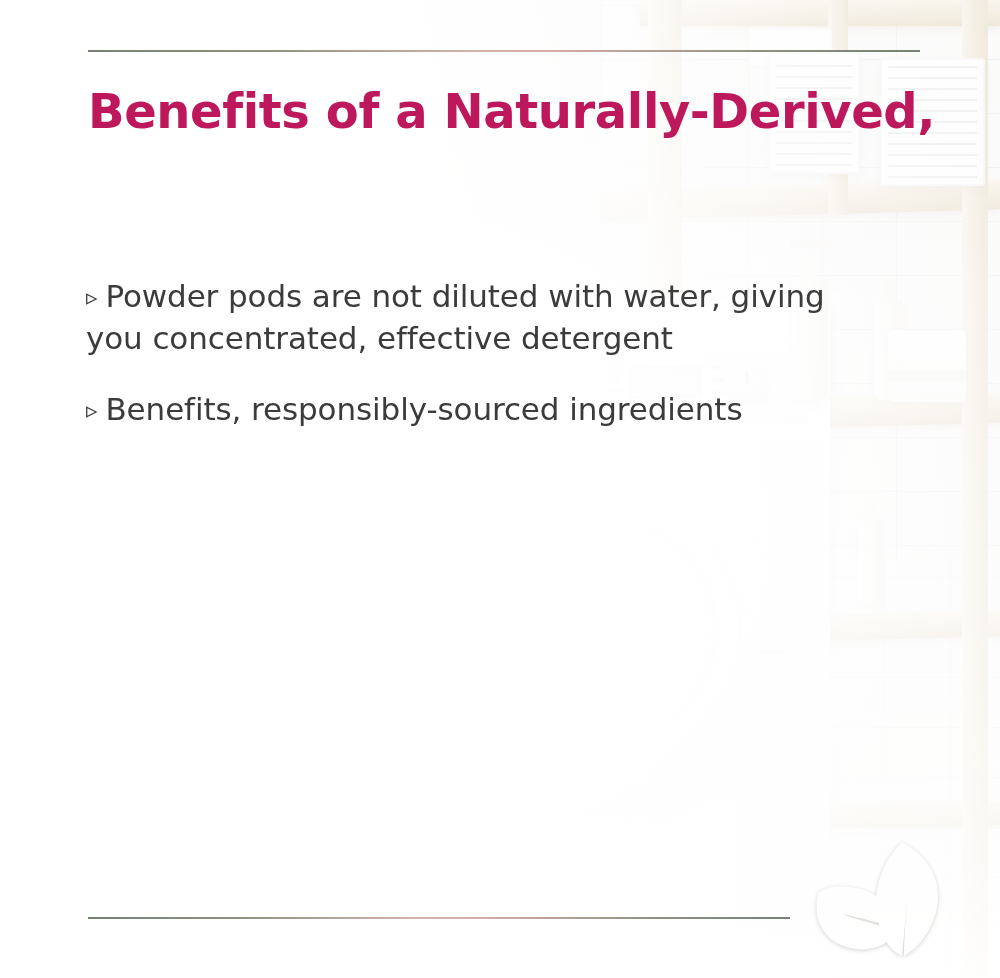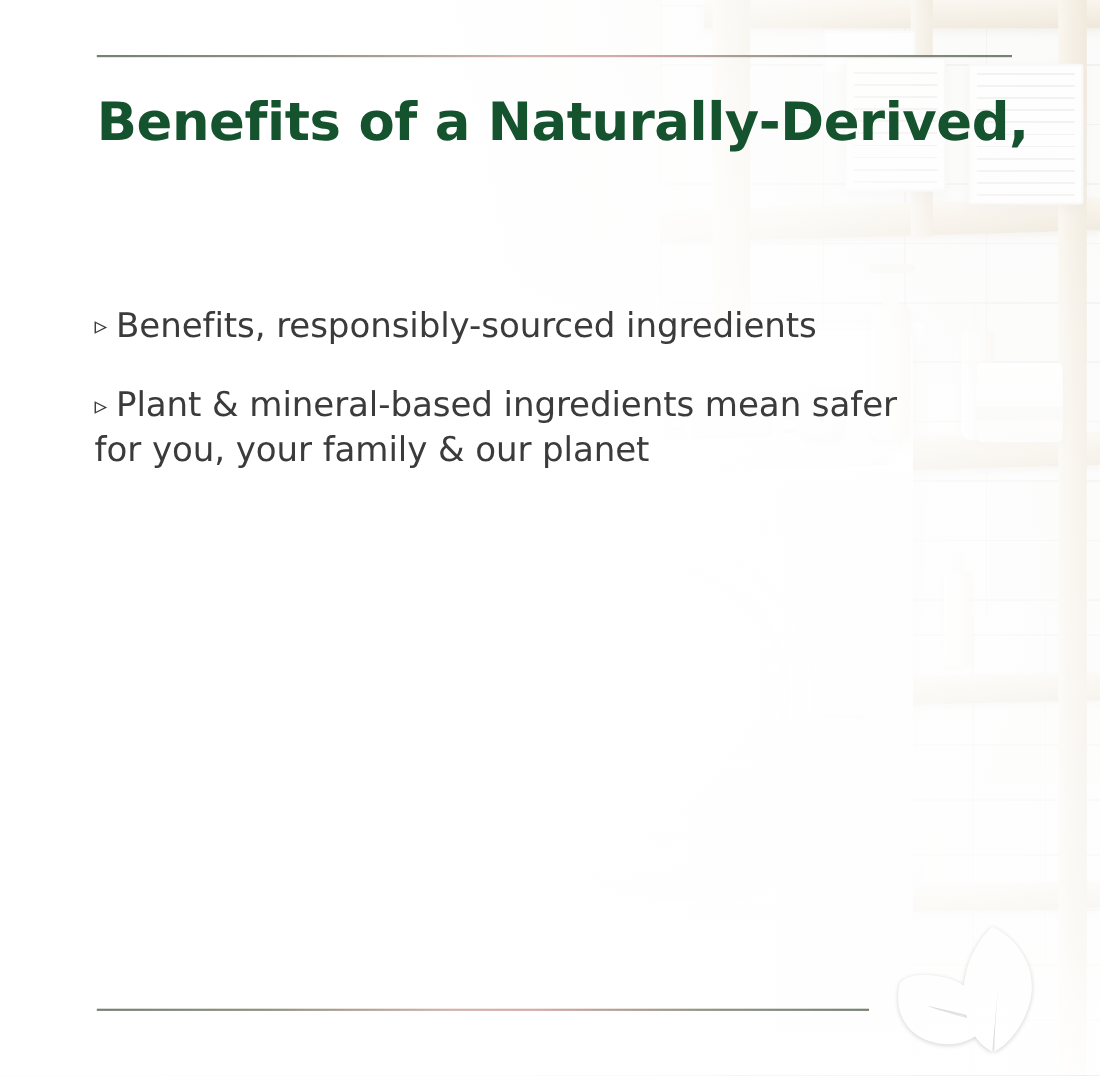--- a/index.html
+++ b/index.html
@@ -215,21 +215,21 @@
   .rule {
     position:absolute; height:2px;
     background:linear-gradient(90deg,#5d6b5a 0%,#7c7f6e 22%,#c9a79c 46%,#cf9d98 56%,#7b8070 80%,#5e6c5b 100%);
     opacity:.85;
   }
   .rule-top    { left:88px;  top:50px;  width:832px; }
   .rule-bottom { left:88px;  top:917px; width:702px; }
 
   .headline {
     position:absolute; left:88px; top:80px; width:850px;
-    color:#14532d;
+    color:#be185d;
     font-family:"DejaVu Sans", sans-serif;
     font-weight:bold;
     font-size:48px;
     line-height:1.30;
     letter-spacing:-0.4px;
   }
   .headline .hl-line { display:block; white-space:nowrap; }
 
   .bullets {
     position:absolute; left:86px; top:276px; width:740px;
@@ -318,29 +318,29 @@
 
     <div class="rule rule-top"></div>
 
     <div class="headline">
       <span class="hl-line">Benefits of a Naturally-Derived,</span>
     </div>
 
     <div class="bullets">
 
 
+      <div class="bullet">
+        <span class="marker">▹</span><span class="btext">Powder pods are not diluted with water, giving you concentrated, effective detergent</span>
+      </div>
 
       <div class="bullet">
         <span class="marker">▹</span><span class="btext">Benefits, responsibly-sourced ingredients</span>
       </div>
 
 
-      <div class="bullet">
-        <span class="marker">▹</span><span class="btext">Plant &amp; mineral-based ingredients mean safer for you, your family &amp; our planet</span>
-      </div>
 
     </div>
 
     <div class="rule rule-bottom"></div>
 
     <svg class="leaf-logo" viewBox="0 0 148 124">
       <path d="M90 4 C 64 30, 58 66, 70 96 C 74 106, 82 114, 90 118 C 92 98, 94 74, 96 54 C 94 76, 92 100, 92 118 C 104 112, 118 96, 124 74 C 131 48, 120 20, 90 4 Z" fill="#ffffff"></path>
       <path d="M6 56 C 0 82, 12 104, 38 110 C 60 115, 78 106, 86 92 C 68 88, 46 82, 30 76 C 48 80, 70 85, 86 90 C 82 70, 66 54, 44 50 C 28 47, 12 48, 6 56 Z" fill="#ffffff"></path>
     </svg>
 

